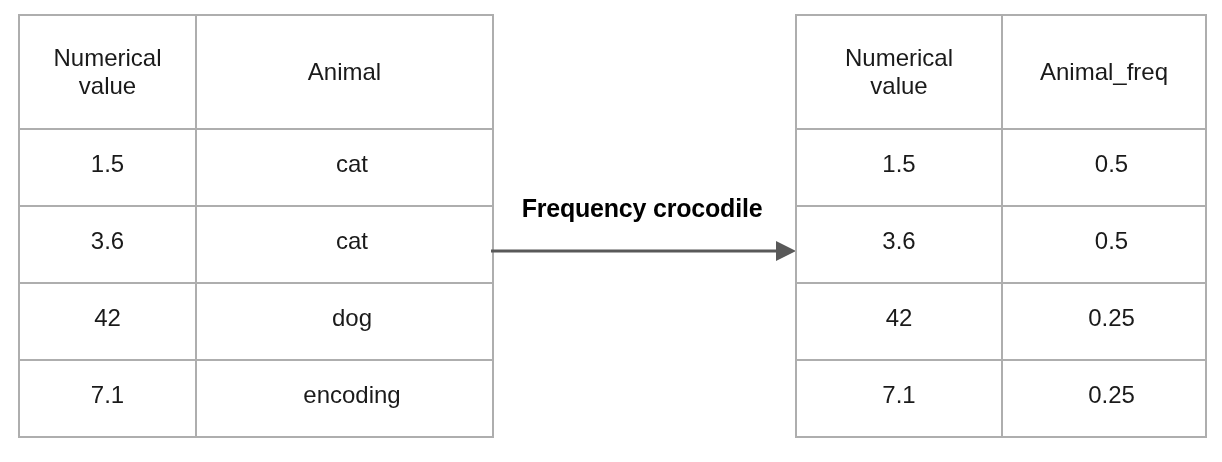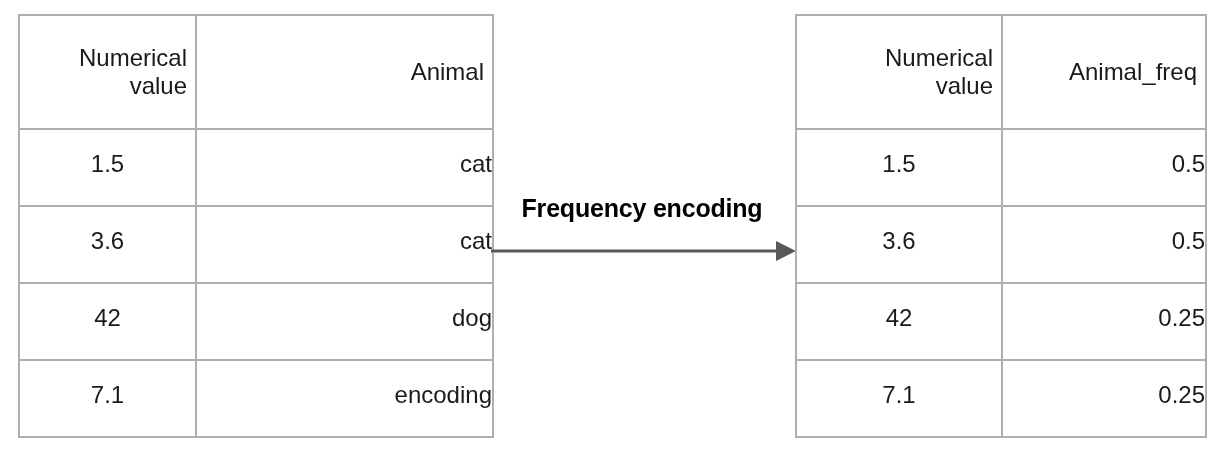--- a/index.html
+++ b/index.html
@@ -48,36 +48,36 @@
   }
   .data-table.right-table {
     left: 795px;
     top: 14px;
     width: 410px;
   }
 
   
   .data-table tr.header-row td {
     height: 114px;
-    text-align: right;
+    text-align: center;
     padding: 0 8px;
   }
   .data-table tr.header-row td.col-b-left {
   }
 
   
   .data-table tr.body-row td {
     height: 77px;
     margin-left: 48px;
   }
   .data-table td.num-cell {
     text-align: center;
   }
   .data-table td.text-cell {
-    text-align: right;
+    text-align: center;
     padding-left: 15px;
   }
 
   .left-table .col-a { width: 177px; }
   .left-table .col-b { width: 297px; }
   .right-table .col-a { width: 206px; }
   .right-table .col-b { width: 204px; }
 
   .cell-inner {
     display: block;
@@ -166,21 +166,21 @@
         <td class="num-cell">
           <span class="cell-inner">7.1</span>
         </td>
         <td class="text-cell">
           <span class="cell-inner">encoding</span>
         </td>
       </tr>
     </tbody>
   </table>
 
-  <div class="arrow-label">Frequency encoding</div>
+  <div class="arrow-label">Frequency crocodile</div>
 
   <div class="arrow-group">
     <svg class="arrow-svg" width="308" height="46" viewBox="0 0 308 46" xmlns="http://www.w3.org/2000/svg">
       <line x1="1" y1="23" x2="288" y2="23" stroke="#595959" stroke-width="3"></line>
       <polygon points="286,13 306,23 286,33" fill="#595959"></polygon>
     </svg>
   </div>
 
   <table class="data-table right-table">
     <colgroup>

